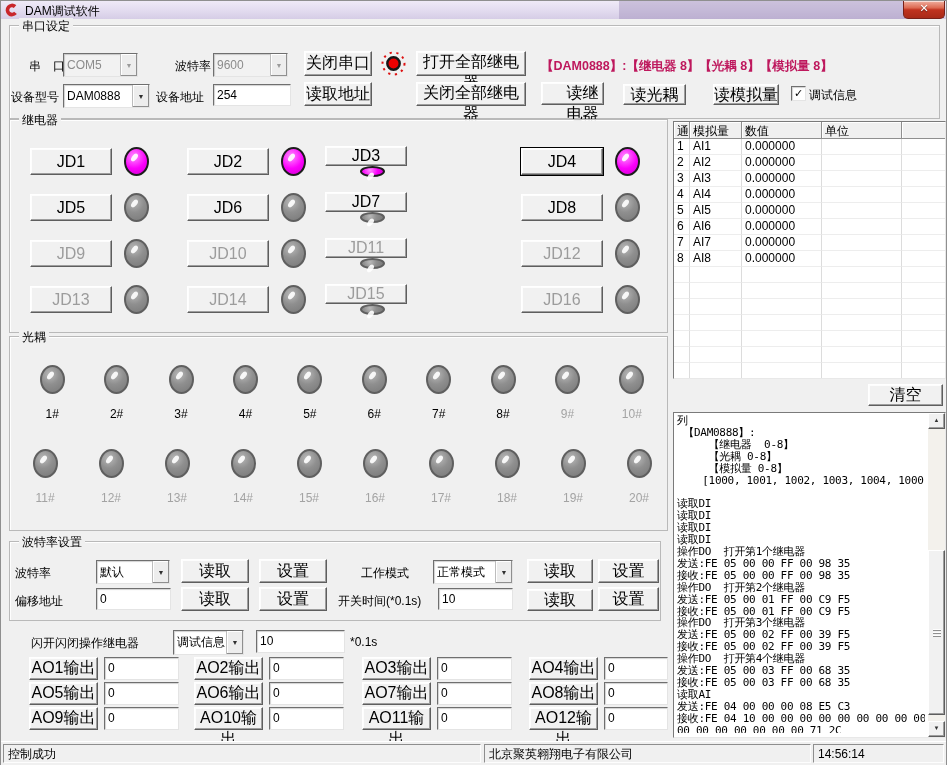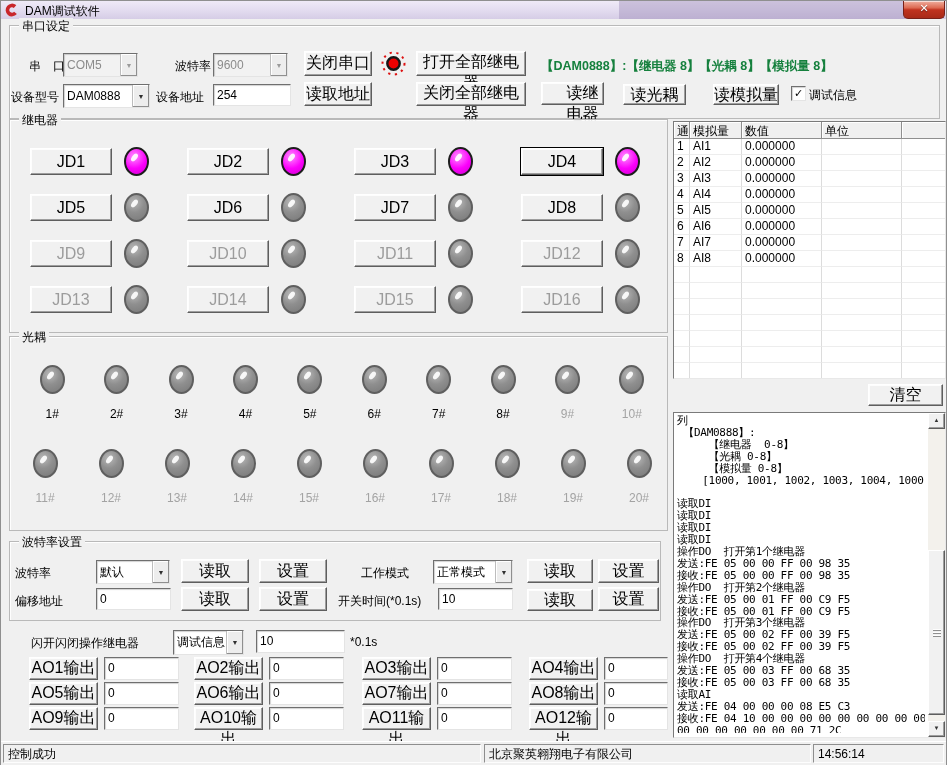--- a/index.html
+++ b/index.html
@@ -40,21 +40,21 @@
   .led{position:relative;display:inline-block;width:25px;height:29px;border-radius:50%;
     background:radial-gradient(circle at 38% 30%,#B9B9B9 0%,#8F8F8F 45%,#787878 100%);
     border:2px solid #5F5F5F;box-sizing:border-box;}
   .led .hl{position:absolute;left:6px;top:4px;width:5px;height:9px;border-radius:50%;
     background:rgba(255,255,255,.9);transform:rotate(38deg);}
   .led.led-on{background:radial-gradient(circle at 38% 30%,#FF8DFF 0%,#FB00FB 55%,#CF00CF 100%);border-color:#1D1D1D;}
   
   #relay-grid .relay-cell{position:absolute;height:31px;display:flex;align-items:center;}
   #relay-grid .relay-cell:nth-child(4n+1){left:20px;}
   #relay-grid .relay-cell:nth-child(4n+2){left:177px;}
-  #relay-grid .relay-cell:nth-child(4n+3){left:344px;}
+  #relay-grid .relay-cell:nth-child(4n+3){left:315px;flex-direction:column;}
   #relay-grid .relay-cell:nth-child(4n){left:511px;}
   #relay-grid .relay-cell:nth-child(-n+4){top:26px;}
   #relay-grid .relay-cell:nth-child(n+5):nth-child(-n+8){top:72px;}
   #relay-grid .relay-cell:nth-child(n+9):nth-child(-n+12){top:118px;}
   #relay-grid .relay-cell:nth-child(n+13){top:164px;}
   .relay-btn{position:relative;width:82px;height:27px;}
   .relay-cell .led{margin-left:12px;}
   
   .opto-row{position:absolute;left:10px;width:644px;display:flex;}
   .opto-cell{flex:1;display:flex;flex-direction:column;align-items:center;}
@@ -99,21 +99,21 @@
     box-sizing:border-box;display:flex;align-items:center;justify-content:center;}
   .sb-grip{width:8px;height:8px;background:repeating-linear-gradient(180deg,#FDFDFD 0 1px,#8F8F8F 1px 2px,transparent 2px 3px);}
   
   .statusbar{position:absolute;left:0;top:740px;width:945px;height:23px;background:#F0F0F0;border-top:1px solid #fff;}
   .sb-panel{position:absolute;top:2px;height:19px;border:1px solid;border-color:#8E8E8E #FDFDFD #FDFDFD #8E8E8E;
     font-size:12px;line-height:18px;padding-left:4px;box-sizing:border-box;overflow:hidden;white-space:nowrap;}
   
   .checkbox{position:absolute;width:13px;height:13px;background:#fff;border:1px solid;
     border-color:#6F6F6F #E4E4E4 #E4E4E4 #6F6F6F;box-shadow:inset 1px 1px 1px rgba(0,0,0,.18);
     font-size:11px;font-weight:bold;line-height:12px;text-align:center;color:#000;}
-  .device-info{position:absolute;font-size:12.5px;font-weight:bold;color:#15803d;white-space:nowrap;}
+  .device-info{position:absolute;font-size:12.5px;font-weight:bold;color:#be185d;white-space:nowrap;}
 </style>
 </head>
 <body>
 
 <div class="window">
 
   <div class="titlebar">
     <div class="tb-patch"></div>
     <svg class="app-icon" viewBox="0 0 16 16">
       <circle cx="8" cy="8" r="5.2" fill="none" stroke="#C9252B" stroke-width="4.2" stroke-dasharray="24 9" transform="rotate(40 8 8)"></circle>

